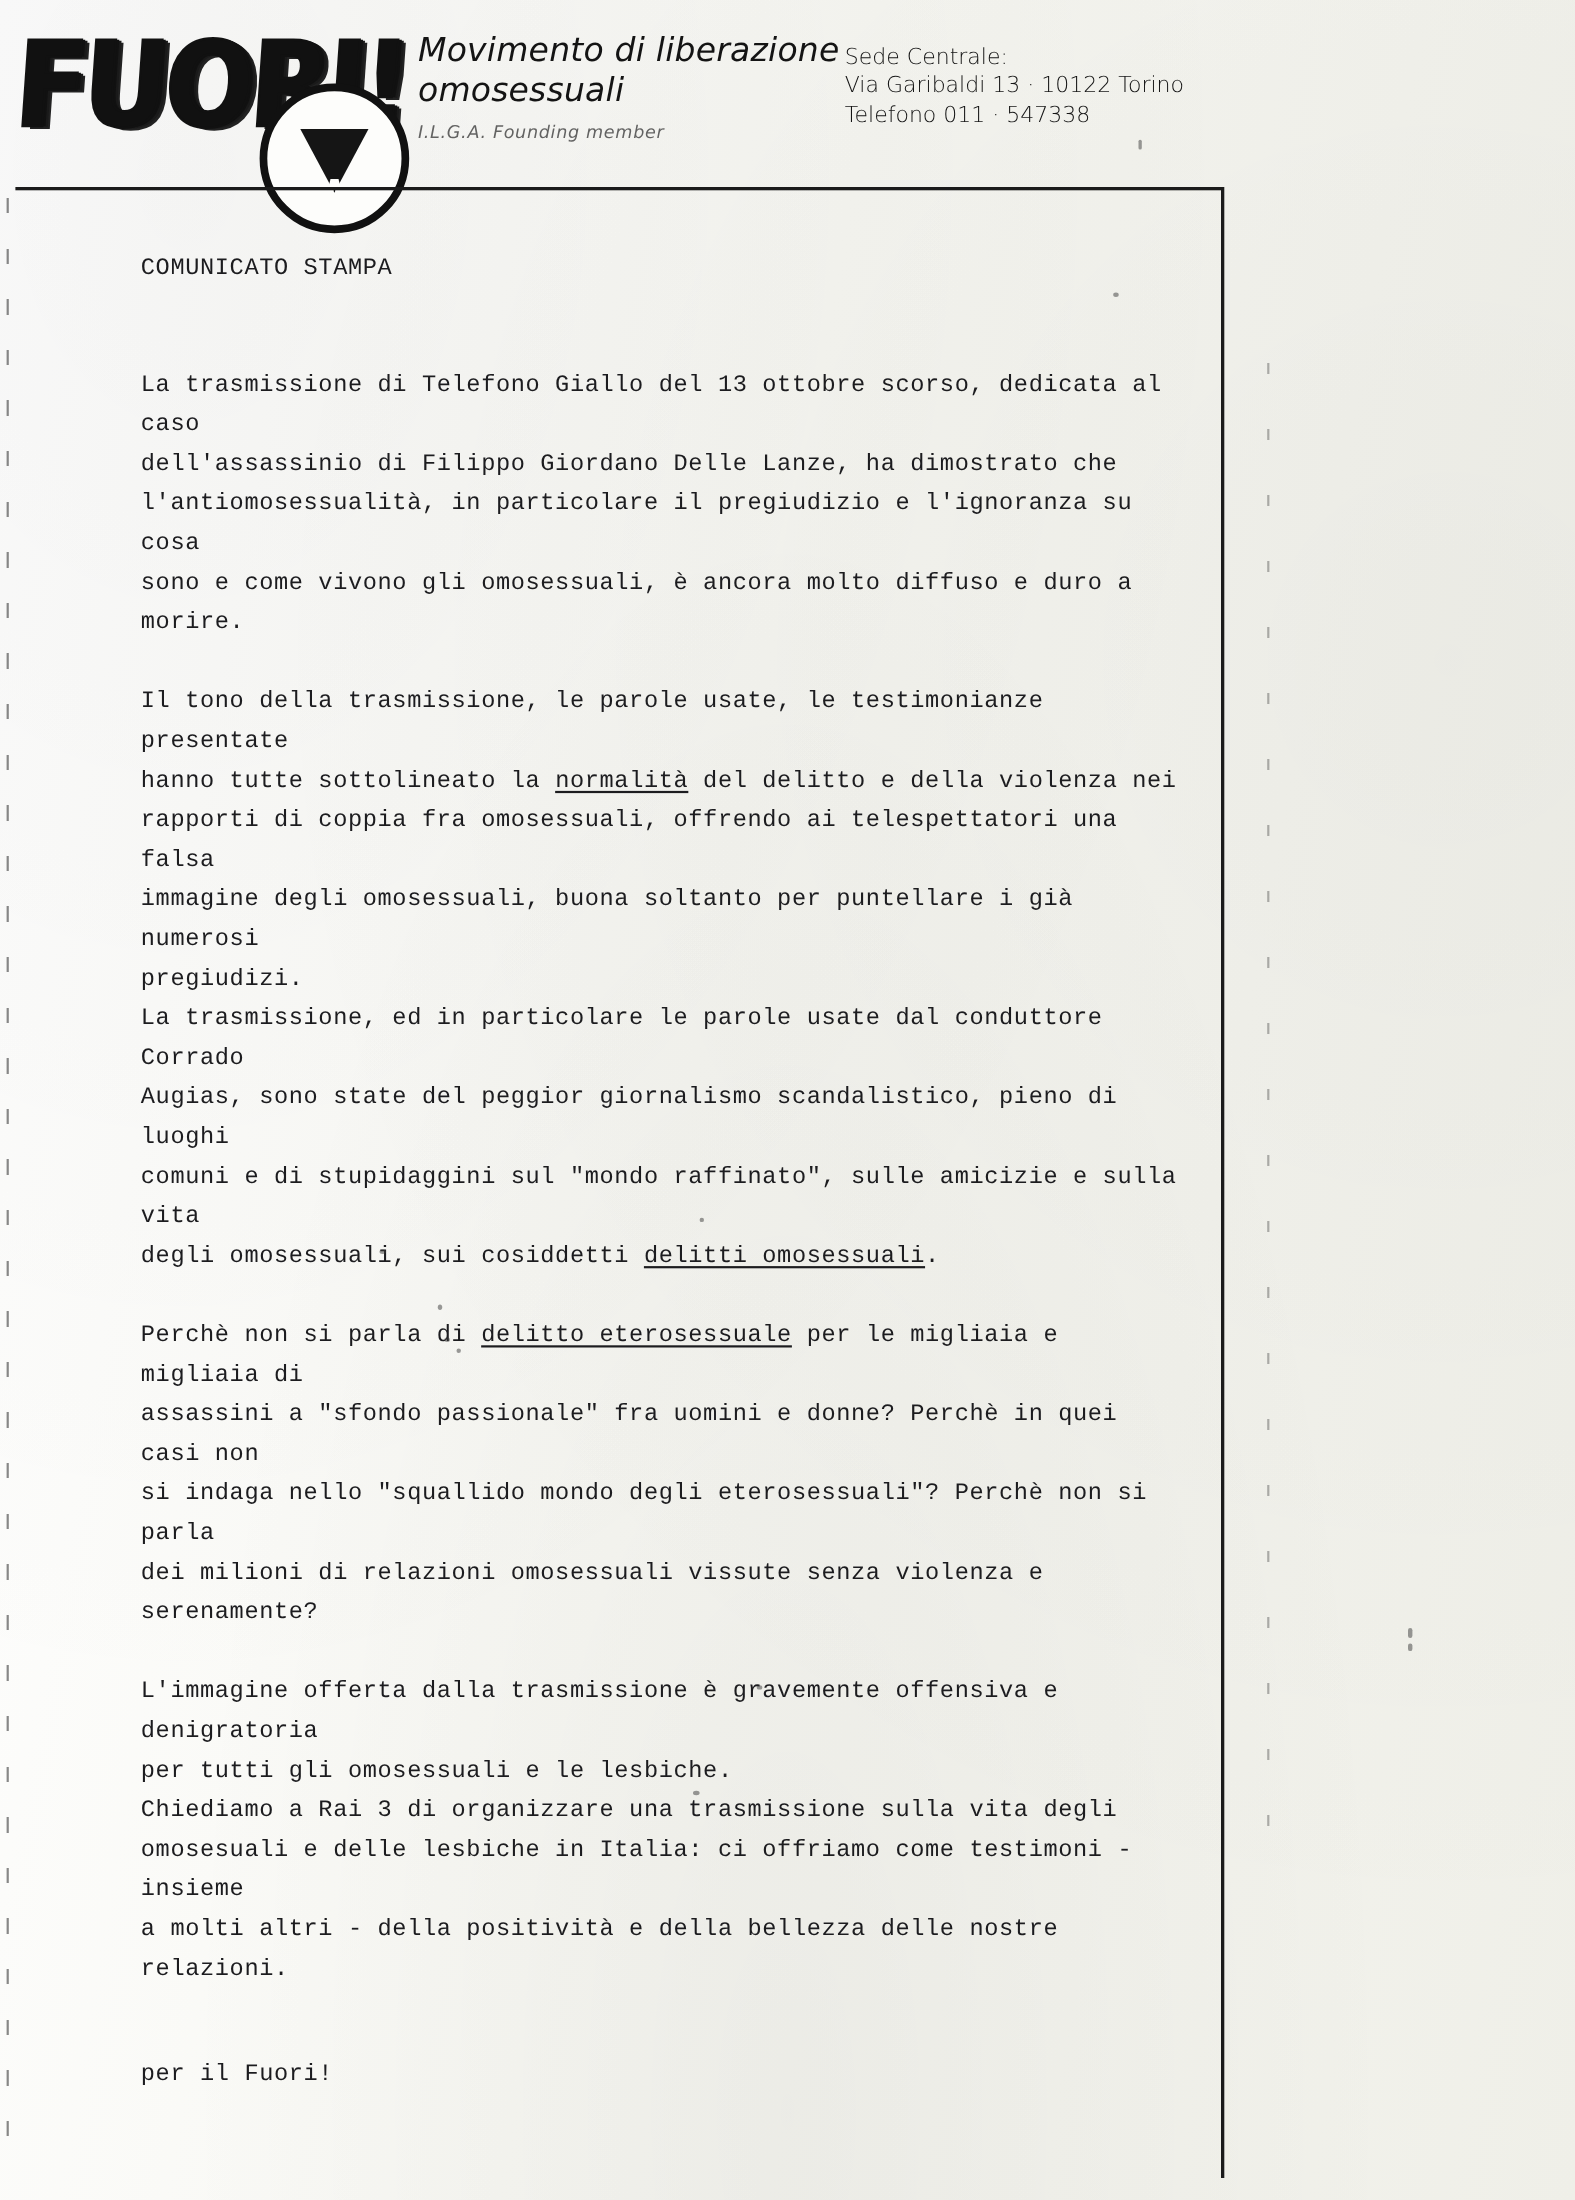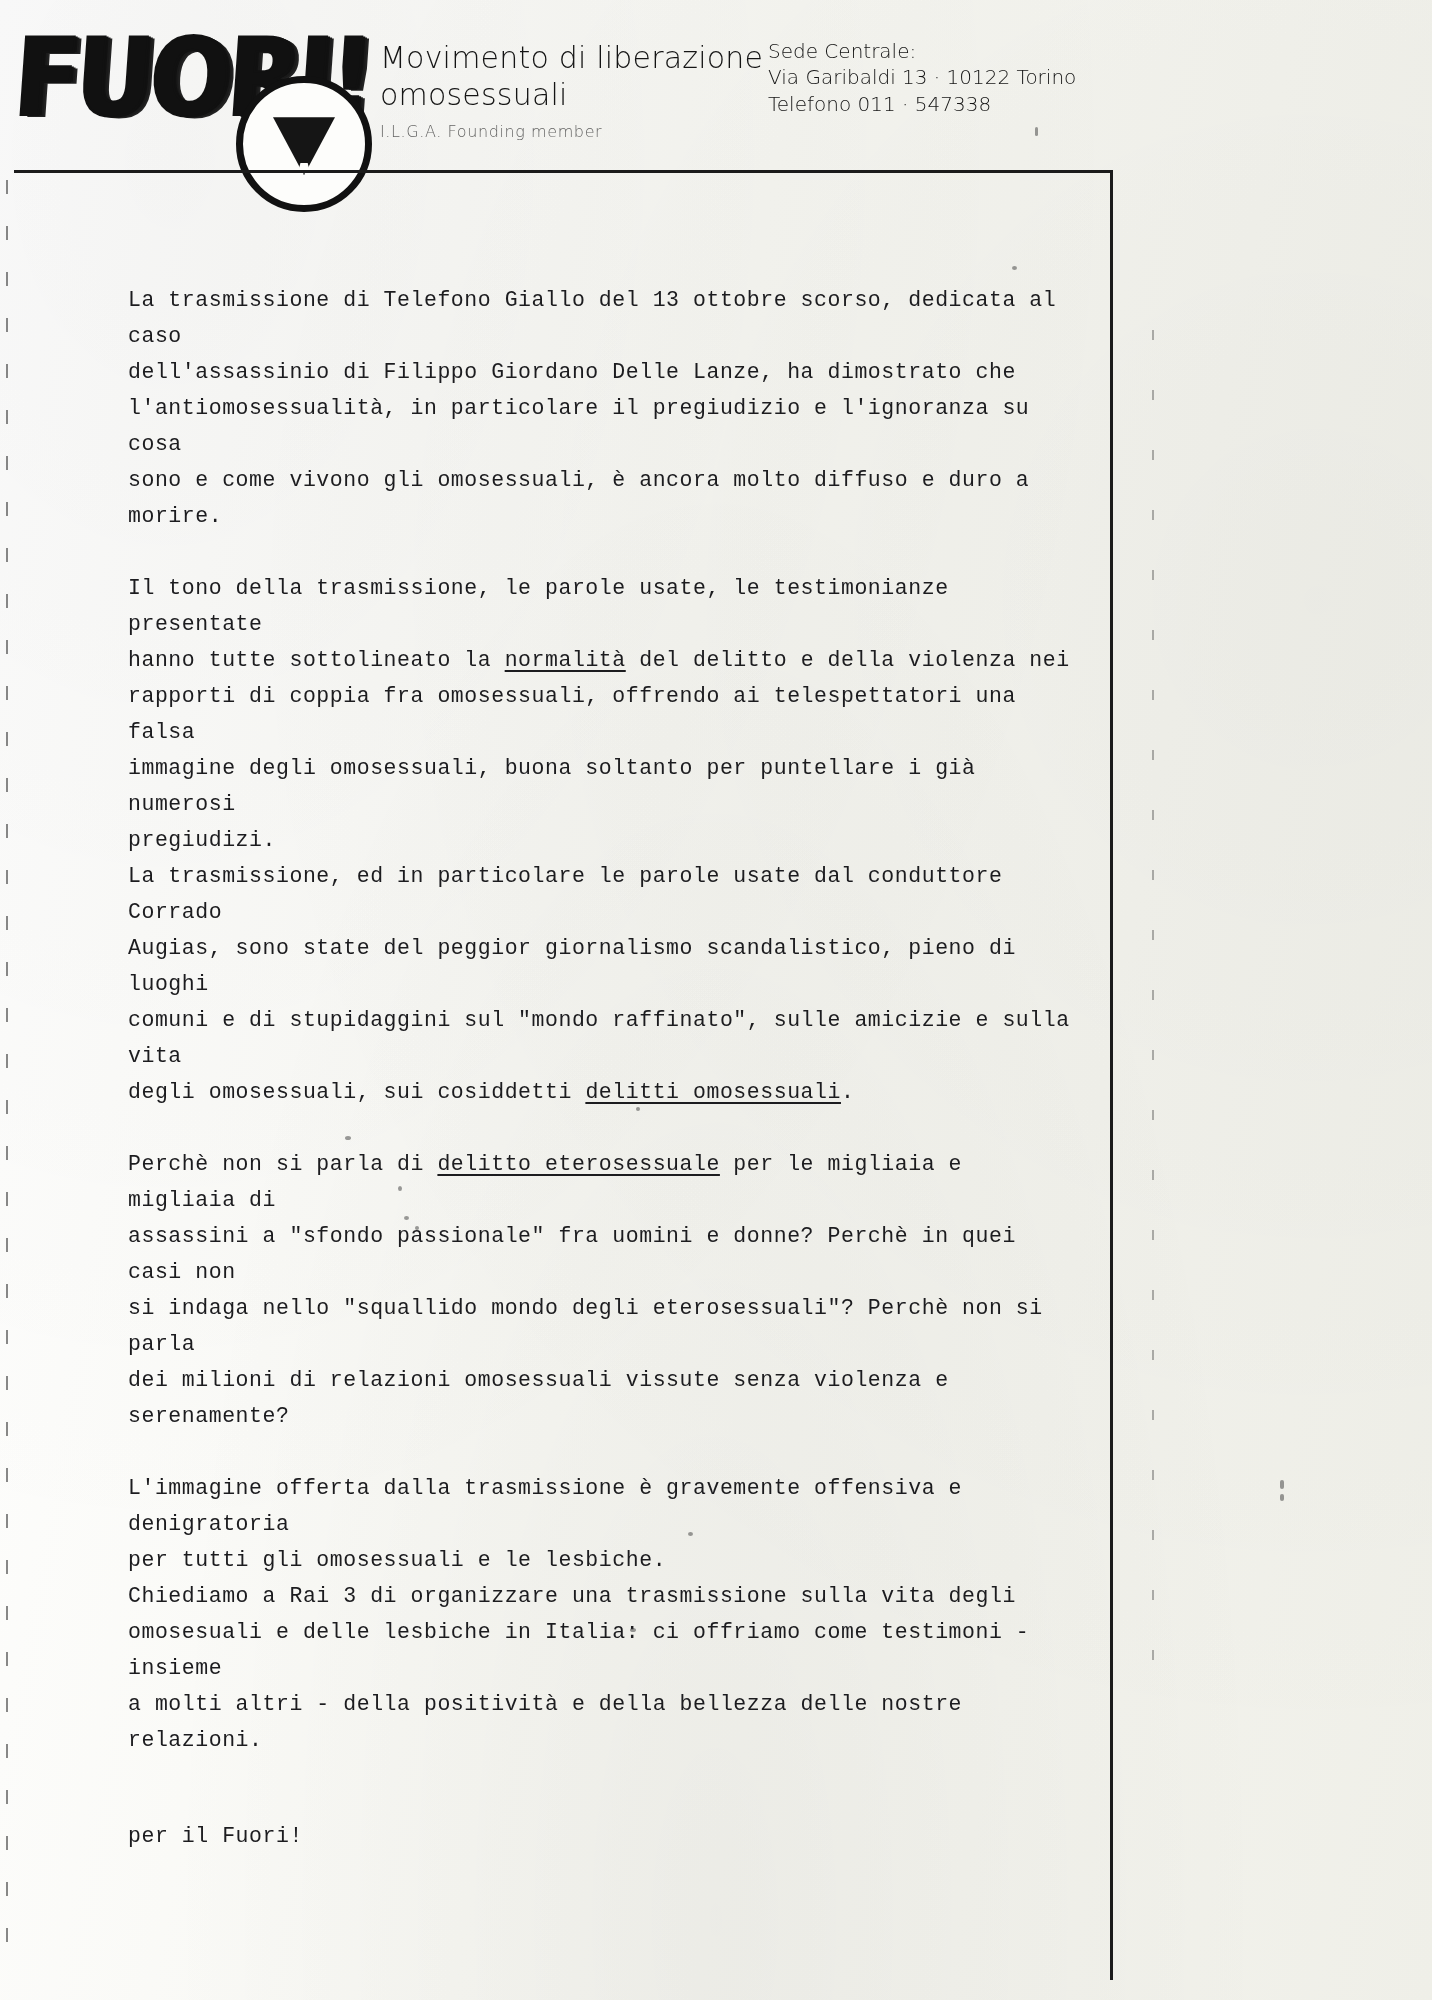--- a/index.html
+++ b/index.html
@@ -77,25 +77,26 @@
     transform: translate(-50%, 0);
     font-family: "DejaVu Sans", sans-serif;
     font-weight: 700;
     font-size: 40px;
     color: #fdfdfb;
     line-height: 1;
   }
 
   .org-block {
     position: absolute;
-    left: 380px; top: 40px;
+    left: 380px; top: 28px;
     width: 370px;
     font-family: "DejaVu Sans", sans-serif;
     font-weight: 300;
     color: #141414;
+    font-style: italic;
   }
   .org-line {
     font-size: 30px;
     line-height: 1.23;
     letter-spacing: 0.2px;
     white-space: nowrap;
   }
   .org-sub {
     margin-top: 8px;
     font-size: 16px;
@@ -212,20 +213,21 @@
     </div>
   </div>
 
   <div class="rule-h"></div>
   <div class="rule-v"></div>
   <div class="edge-left"></div>
   <div class="edge-right"></div>
 
   <div class="body">
 
+    <div class="heading para">COMUNICATO STAMPA</div>
 
 
     <div class="gap-lg"></div>
 
     <div class="para">La trasmissione di Telefono Giallo del 13 ottobre scorso, dedicata al caso
 dell'assassinio di Filippo Giordano Delle Lanze, ha dimostrato che
 l'antiomosessualità, in particolare il pregiudizio e l'ignoranza su cosa
 sono e come vivono gli omosessuali, è ancora molto diffuso e duro a morire.</div>
 
     <div class="gap-md"></div>

